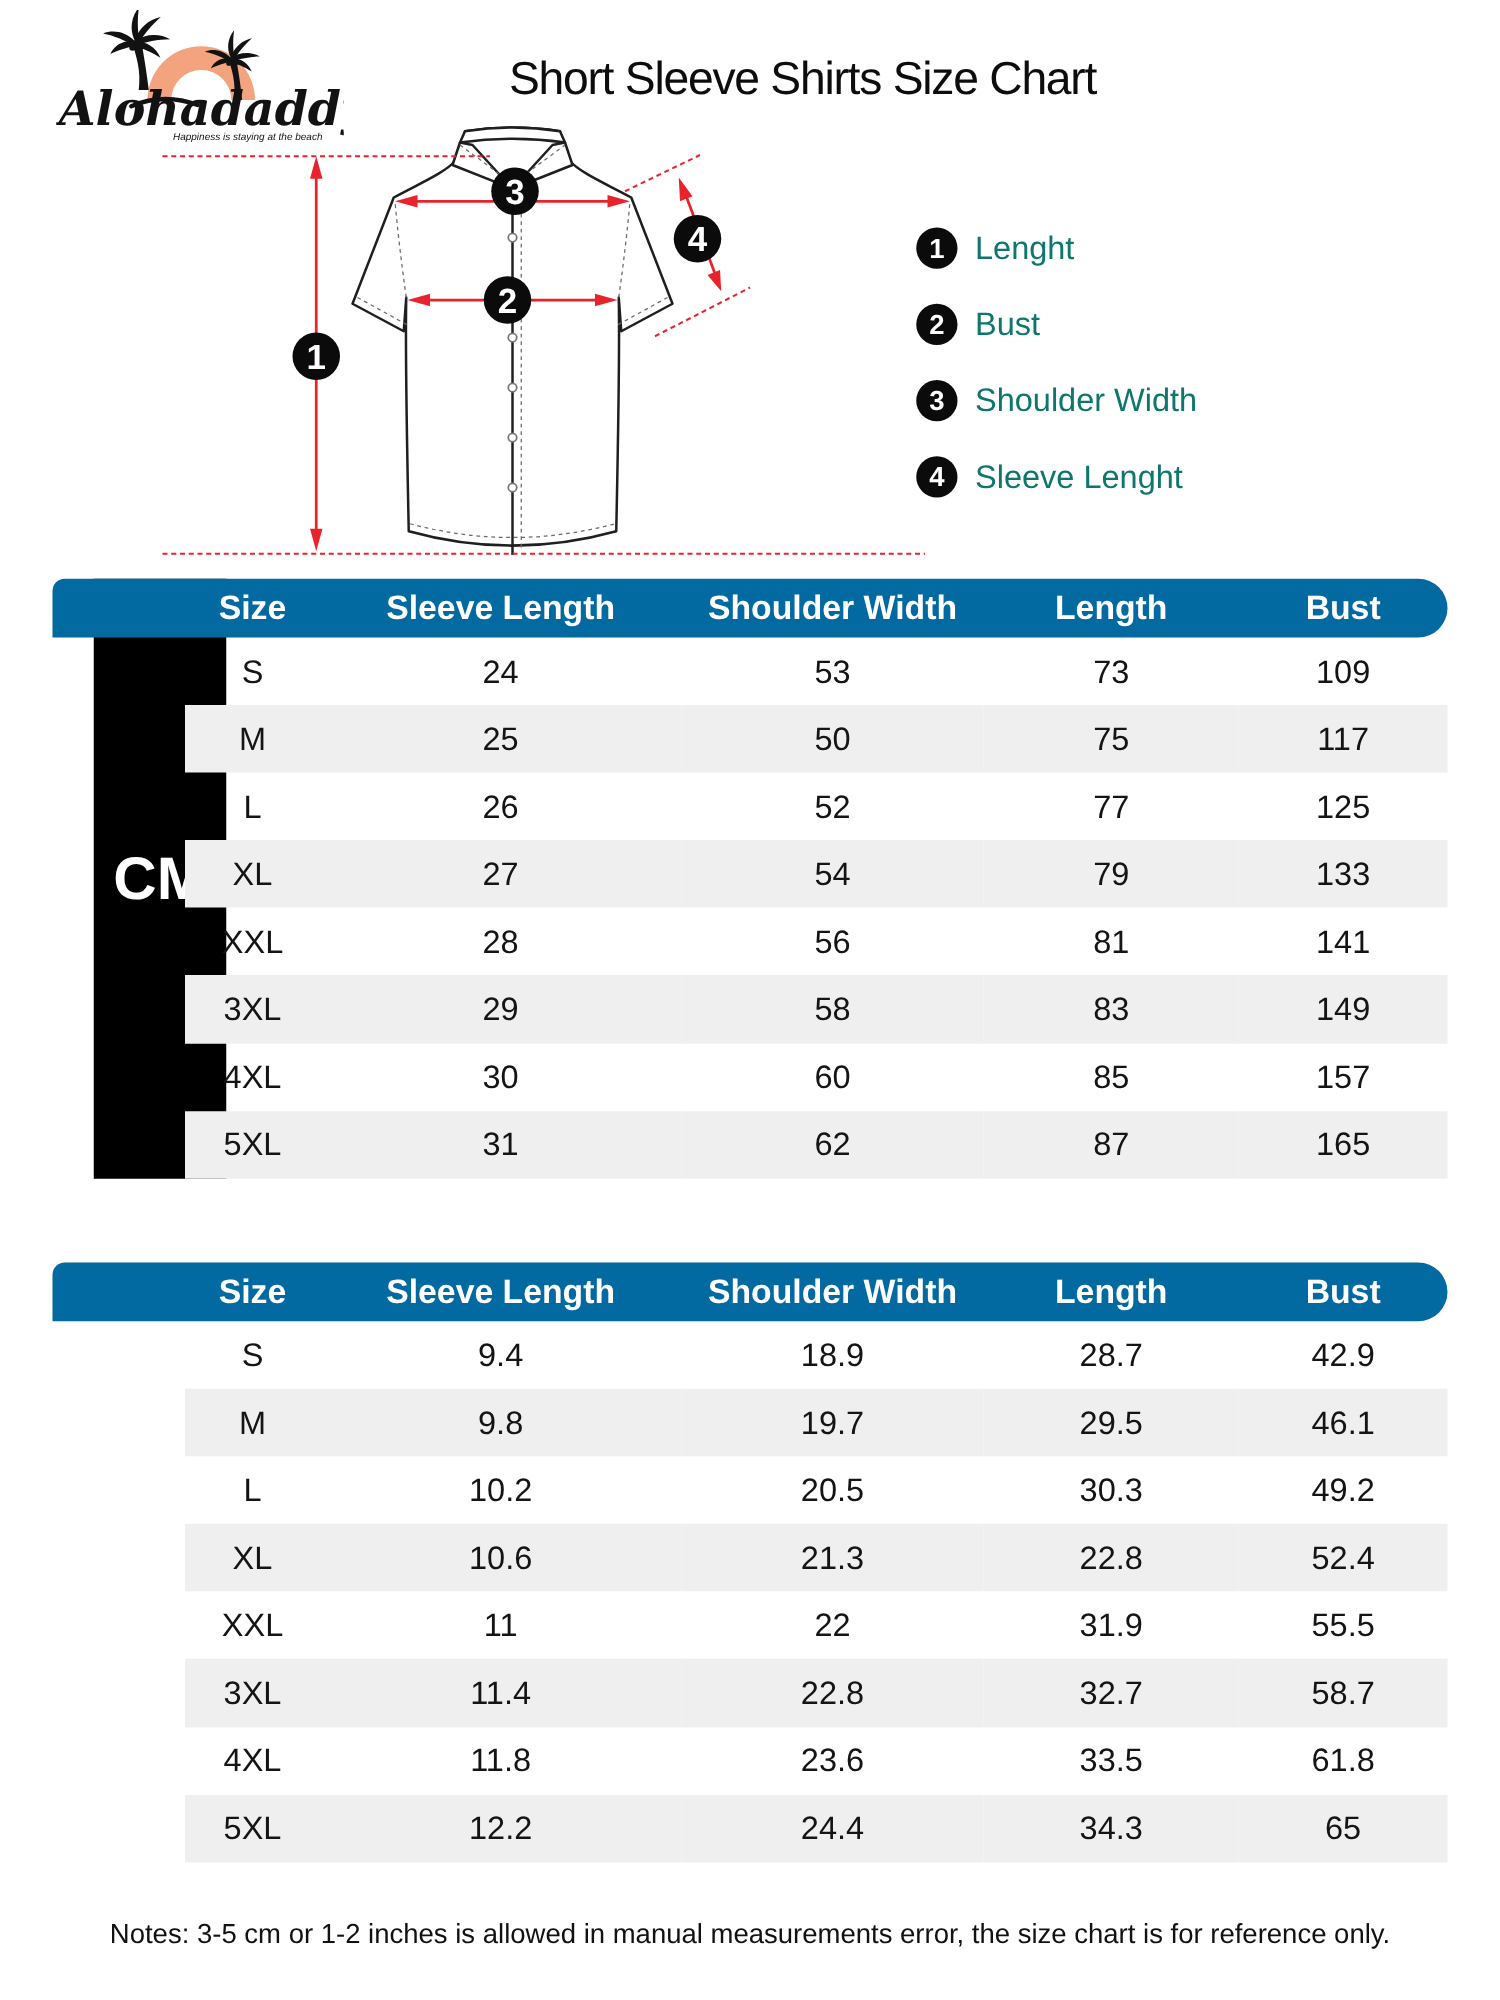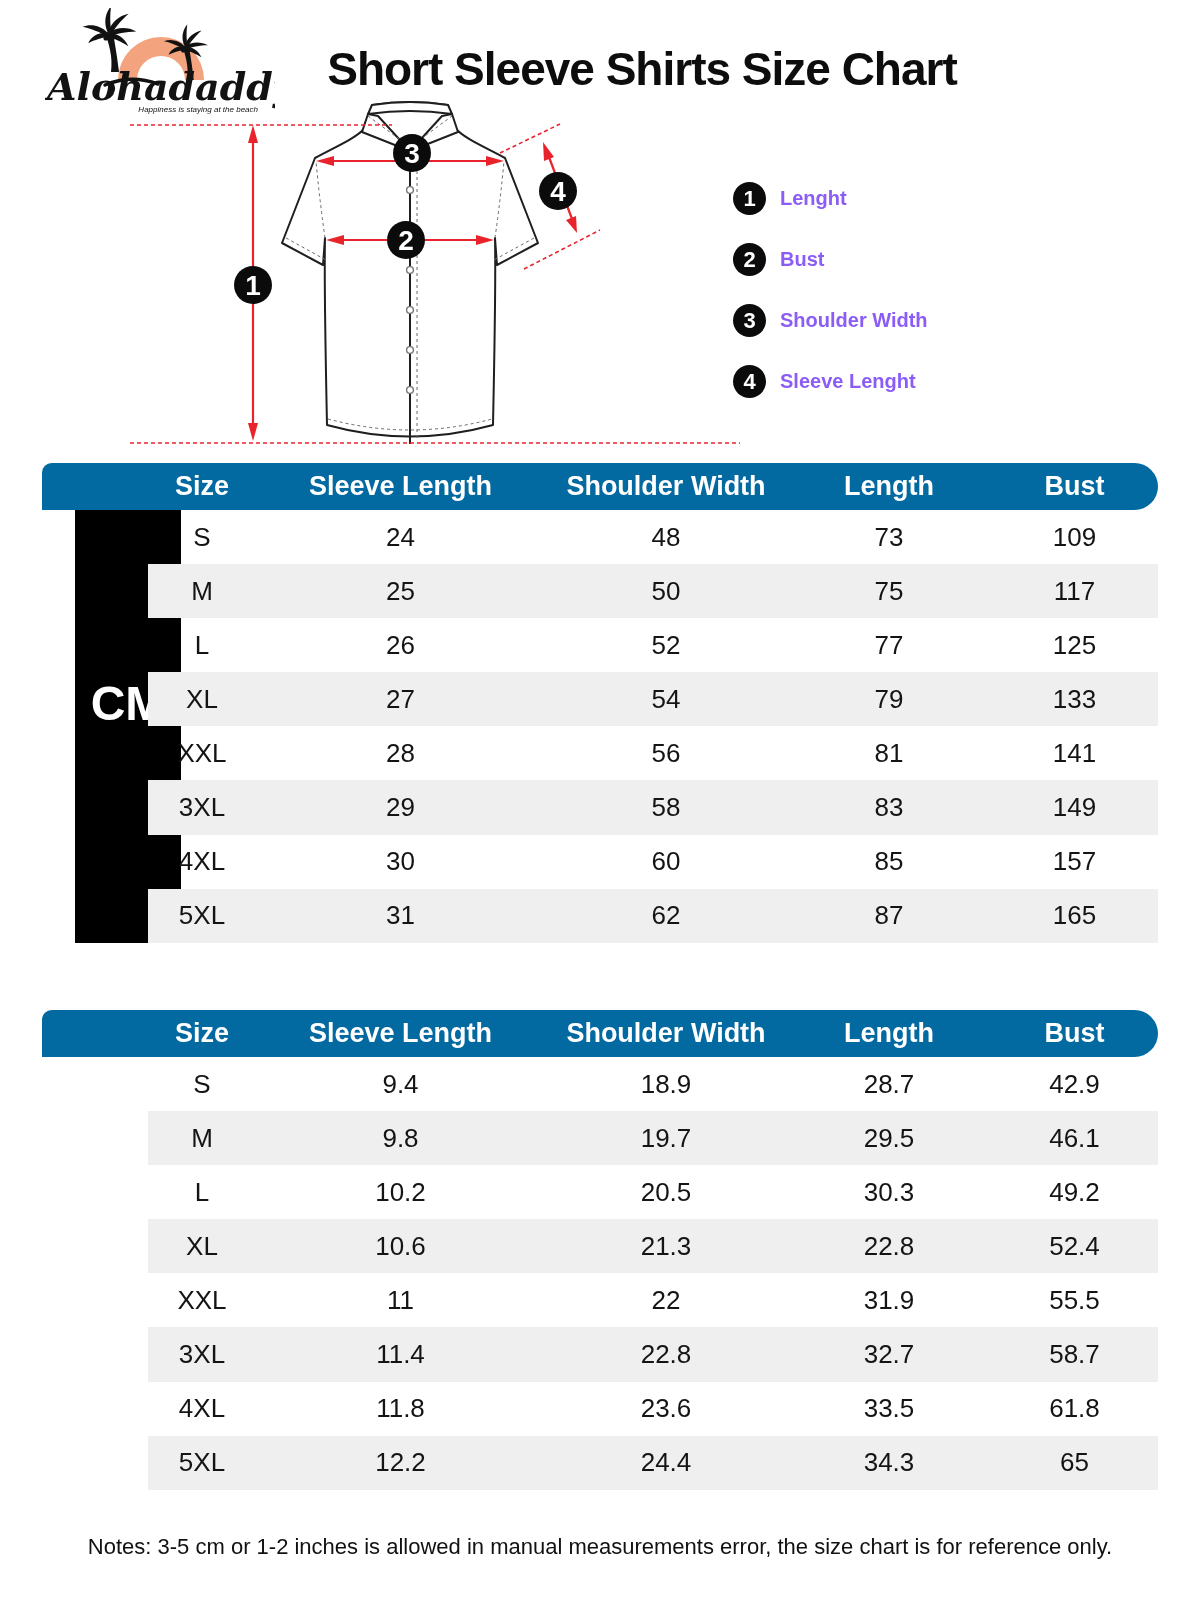--- a/index.html
+++ b/index.html
@@ -7,21 +7,21 @@
     position:relative; width:1200px; height:1600px; background:#ffffff;
     font-family:"Liberation Sans", sans-serif; overflow:hidden; margin:0 auto;
   }
 
   
   .brand-logo { position:absolute; left:45px; top:8px; width:230px; height:120px; }
 
   
   .page-title {
     position:absolute; top:42px; left:642px; transform:translateX(-50%);
-    font-size:46px; font-weight:bold; letter-spacing:-1px; color:#0d0d0d; white-space:nowrap;
+    font-size:37px; font-weight:normal; letter-spacing:-1px; color:#0d0d0d; white-space:nowrap;
   }
 
   
   .shirt-diagram { position:absolute; left:120px; top:95px; width:680px; height:360px; }
   .shirt-outline { fill:#ffffff; stroke:#1f1f1f; stroke-width:2; stroke-linejoin:round; }
   .shirt-line   { fill:none; stroke:#1f1f1f; stroke-width:2; }
   .seam         { fill:none; stroke:#6a6a6a; stroke-width:1; stroke-dasharray:3 3; }
   .red-dash     { fill:none; stroke:#e8232b; stroke-width:1.6; stroke-dasharray:4 3; }
   .red-line     { fill:none; stroke:#e8232b; stroke-width:2.2; }
   .red-head     { fill:#e8232b; }
@@ -29,21 +29,21 @@
   .badge-num    { fill:#ffffff; font-family:"Liberation Sans",sans-serif; font-size:28px; font-weight:bold; text-anchor:middle; }
 
   
   .measurement-legend { position:absolute; left:733px; top:182px; }
   .legend-item { display:flex; align-items:center; height:33px; margin-bottom:28px; }
   .legend-num {
     width:33px; height:33px; border-radius:50%; background:#0b0b0b; color:#fff;
     font-size:22px; font-weight:bold; display:flex; align-items:center; justify-content:center;
     margin-right:14px; flex:0 0 auto;
   }
-  .legend-label { font-size:20px; color:#8b5cf6; white-space:nowrap;font-weight:bold; }
+  .legend-label { font-size:26px; color:#0f766e; white-space:nowrap; }
 
   
   .size-table { position:absolute; left:42px; width:1116px; height:480px; }
   .size-table .unit-label {
     position:absolute; left:0; top:0; width:106px; height:100%; background:#000;
     color:#fff; font-weight:bold; font-size:48px;
     display:flex; align-items:center; justify-content:center; letter-spacing:0px;margin-left:33px;
   }
   .size-table.inch .unit-label { font-size:40px; letter-spacing:-1px; }
   .size-table .thead {
@@ -222,21 +222,21 @@
         <col style="width:108px">
           <col style="width:289px">
           <col style="width:242px">
           <col style="width:204px">
           <col style="width:167px">
       </colgroup>
       <tbody>
           <tr>
             <td>S</td>
             <td>24</td>
-            <td>48</td>
+            <td>53</td>
             <td>73</td>
             <td>109</td>
           </tr>
           <tr>
             <td>M</td>
             <td>25</td>
             <td>50</td>
             <td>75</td>
             <td>117</td>
           </tr>

